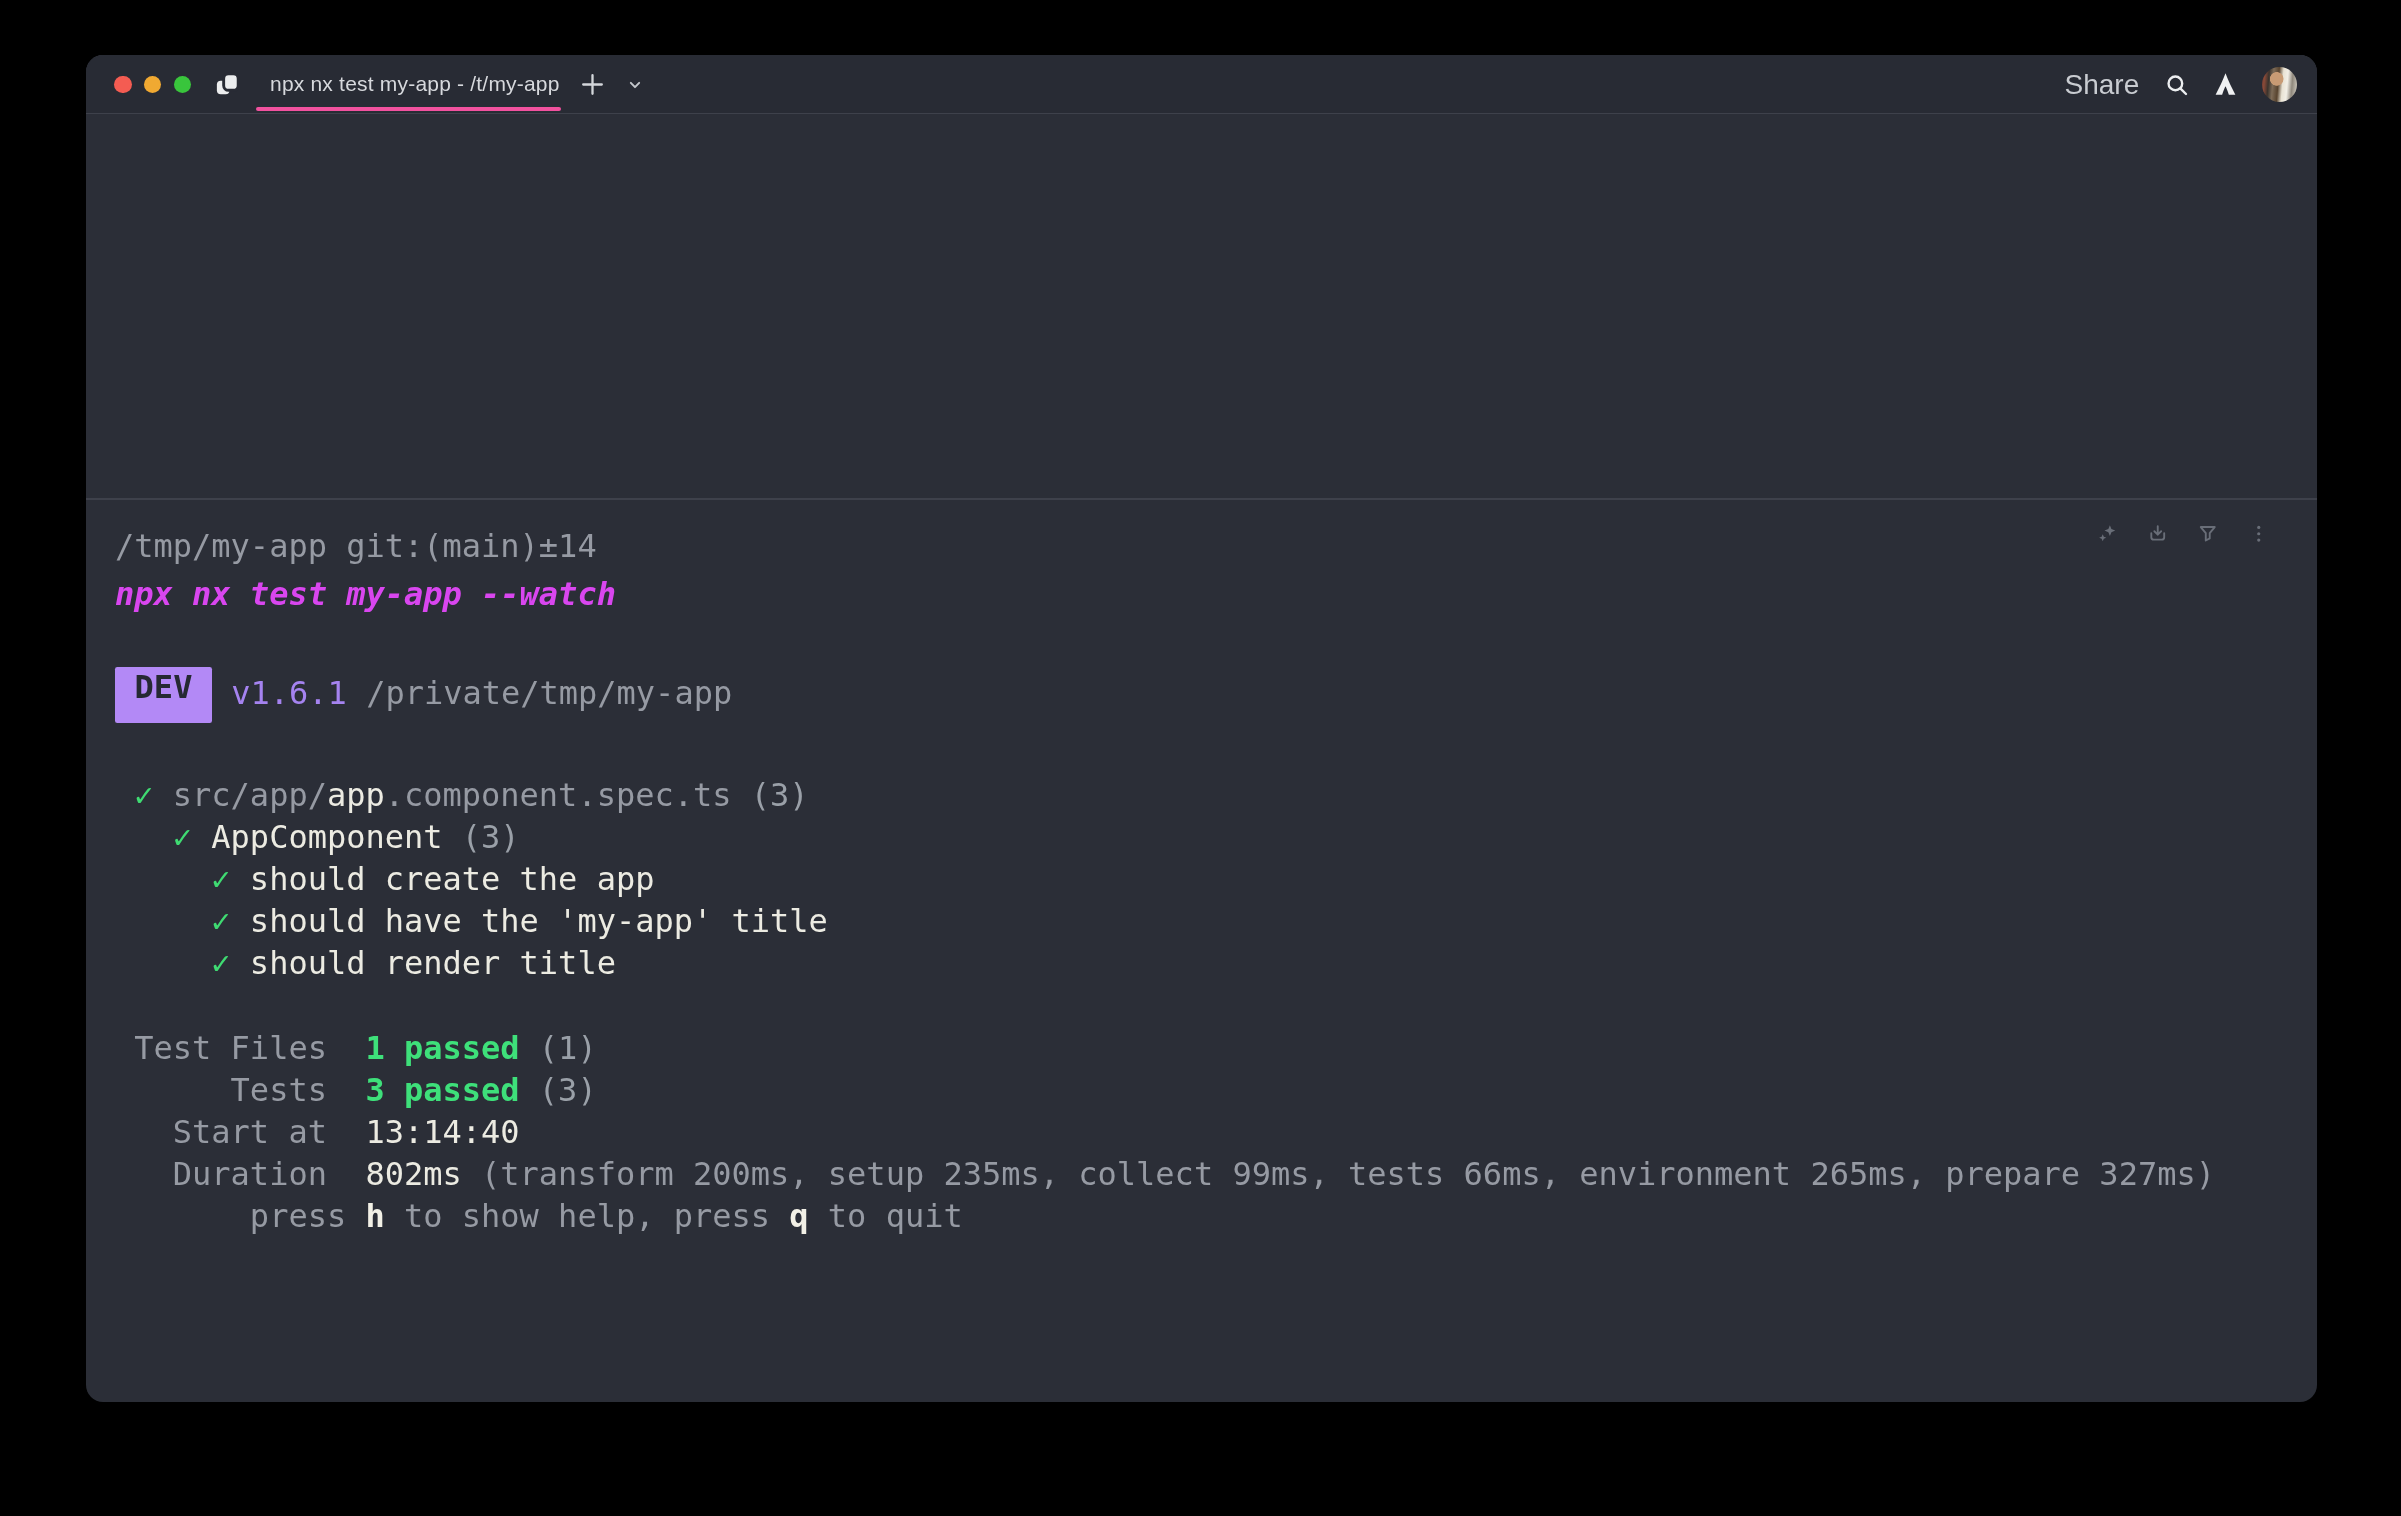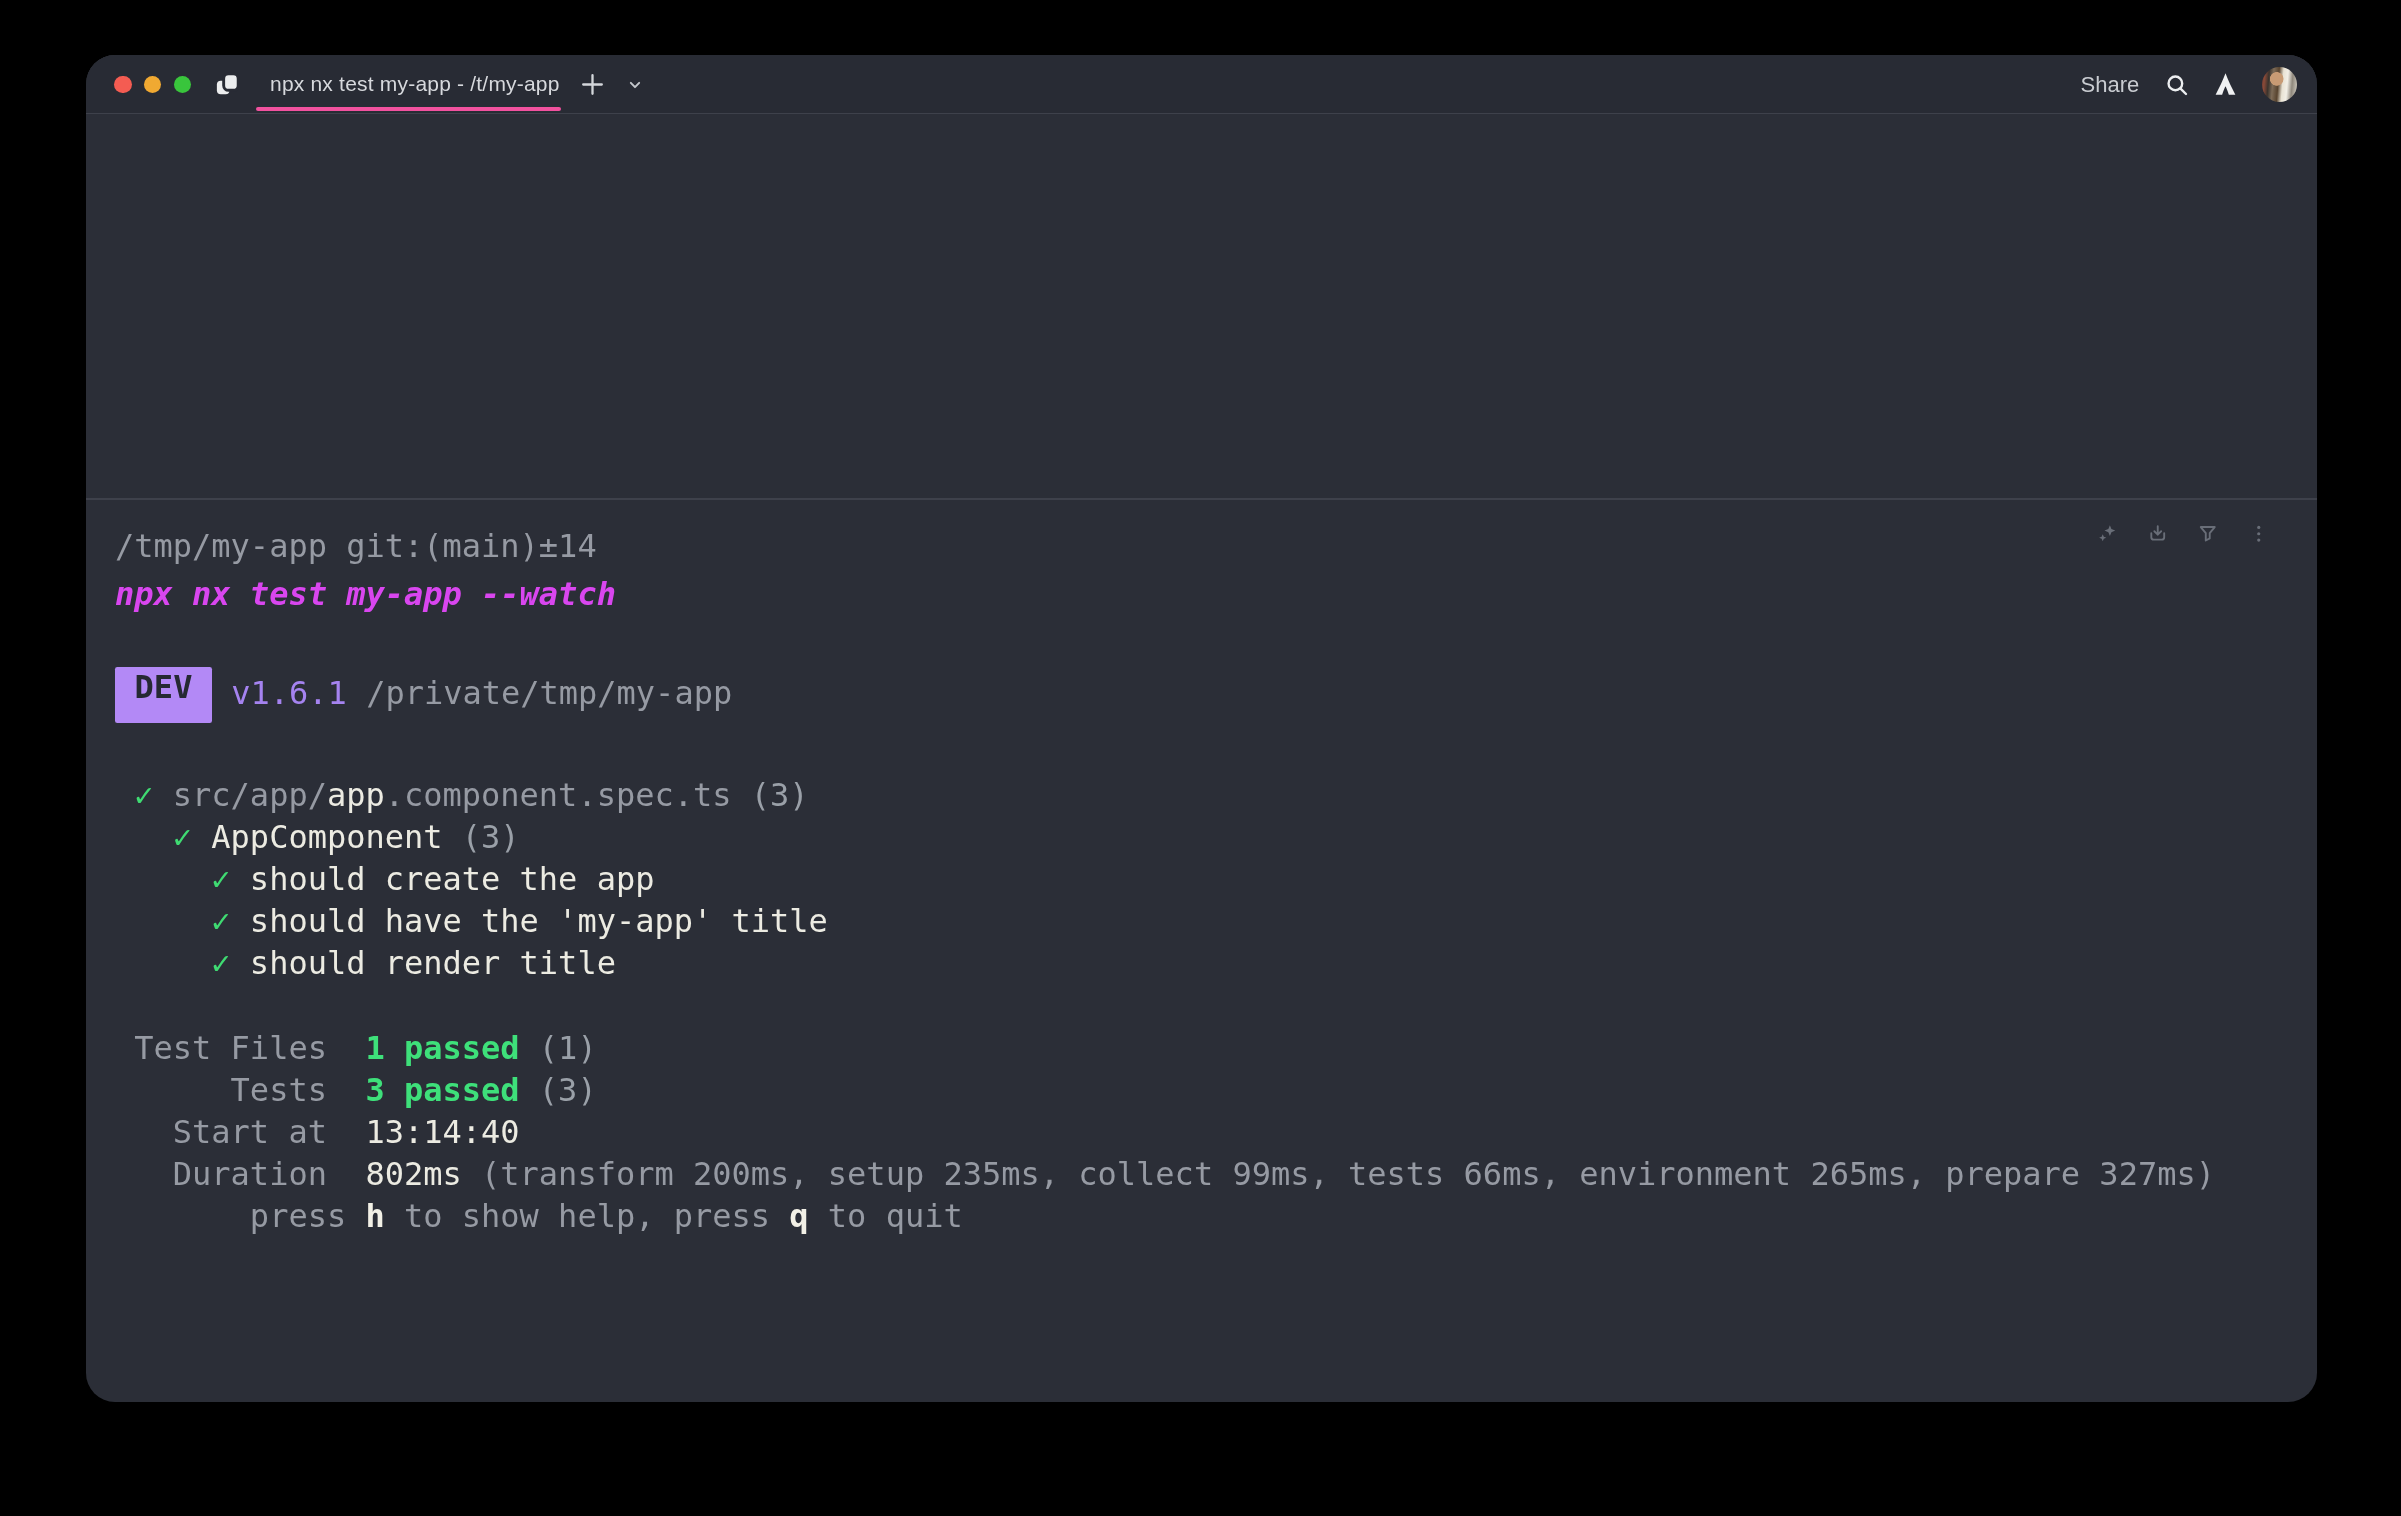--- a/index.html
+++ b/index.html
@@ -1,41 +1,41 @@
 <!DOCTYPE html>
 <html style="font-size:12.3px"><head>
 <meta charset="utf-8">
 <style>
   * { margin:0; padding:0; box-sizing:border-box; }
   html,body { width:2401px; height:1516px; background:#000; overflow:hidden; }
   body { position:relative; font-family:"Liberation Sans", sans-serif; }
 
   .window {
     position:absolute; left:86px; top:55px; width:2231px; height:1347px;
-    background:#2b2e37; border-radius:29px; overflow:hidden;
+    background:#2b2e37; border-radius:17px; overflow:hidden;
     box-shadow: inset 0 0.8px 0 rgba(255,255,255,.07);
   }
 
   
   .titlebar { position:relative; height:59px; background:#282b34; border-bottom:1.5px solid #3e414b; }
   .traffic { position:absolute; left:28px; top:0; height:59px; display:flex; align-items:center; gap:12.3px; }
   .tl { width:17.6px; height:17.6px; border-radius:50%; }
   .tl.red { background:#f45c52; }
   .tl.yellow { background:#f0a932; }
   .tl.green { background:#39c53c; }
   .pages-btn { position:absolute; left:127px; top:14px; width:31px; height:31px; }
   .tab-title {
     position:absolute; left:184px; top:0; height:59px; line-height:58px;
     font-size:21px; color:#d7d9dd; letter-spacing:0.2px; white-space:nowrap;
   }
   .tab-underline { position:absolute; left:170px; bottom:2.3px; width:305px; height:3.8px; border-radius:2.3px; background:#f1519e; }
   .newtab-btn { position:absolute; left:491px; top:14px; width:31px; height:31px; }
   .tabmenu-btn { position:absolute; left:539px; top:20px; width:20px; height:20px; }
   .tb-right { position:absolute; right:20px; top:0; height:59px; display:flex; align-items:center; gap:24.6px; }
-  .share { font-size:22px; color:#c9ccd1; cursor:default;margin-left:36px; }
+  .share { font-size:28px; color:#c9ccd1; cursor:default;margin-left:36px; }
   .avatar {
     width:35px; height:35px; border-radius:50%; overflow:hidden;
     background:
       radial-gradient(circle at 42% 34%, #c89b74 0 21%, rgba(0,0,0,0) 23%),
       linear-gradient(95deg, #6e3a32 0%, #8a4a38 9%, #3a332d 20%, #7d6b57 32%, #58442f 46%, #e9e3d4 58%, #f2efe6 70%, #8f887c 83%, #d6d1c6 100%);
   }
 
   
   .scrollback { height:384px; }
   .block-divider { height:1.5px; background:#3e414b; }

